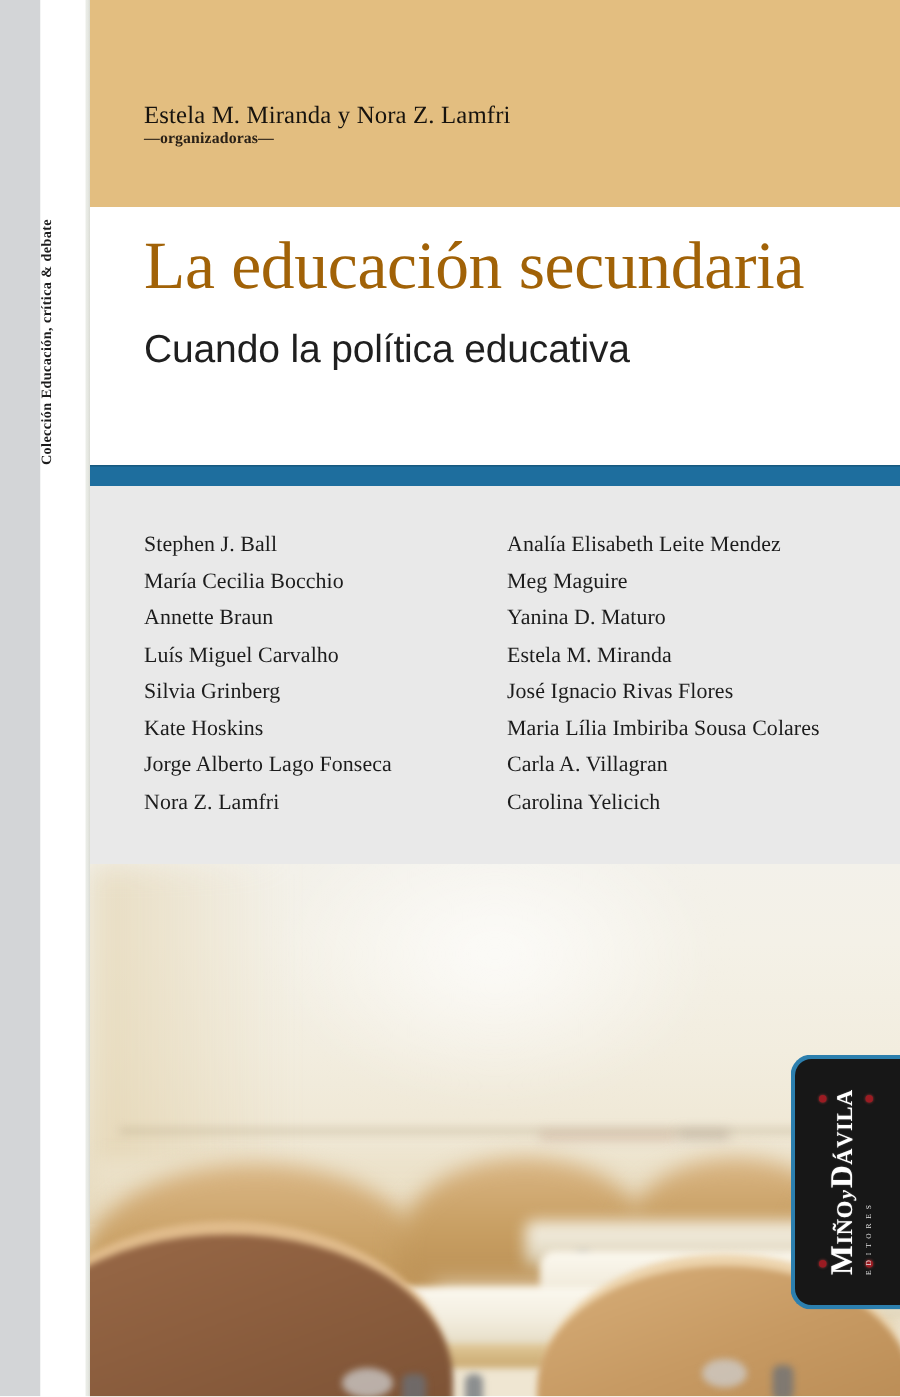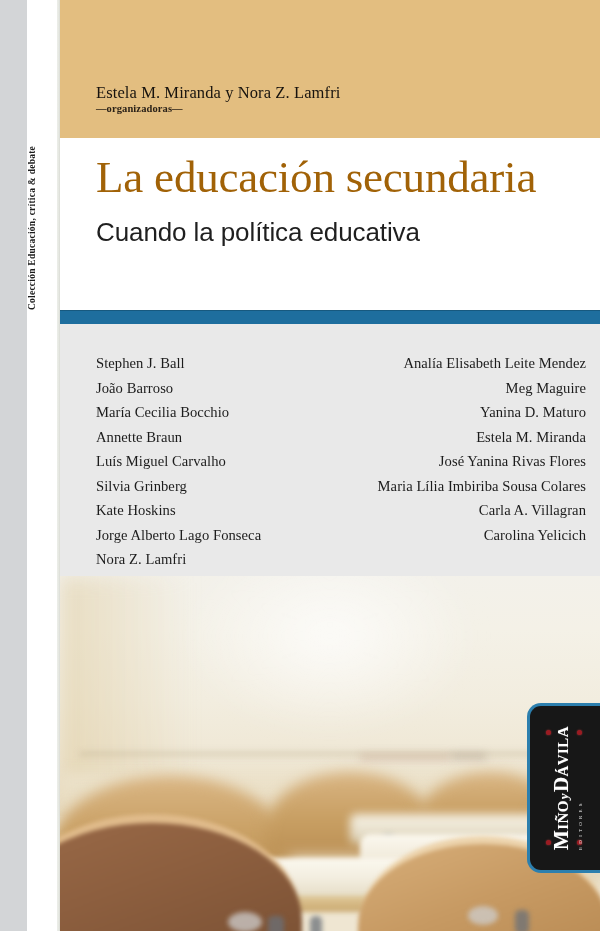--- a/index.html
+++ b/index.html
@@ -64,21 +64,21 @@
   
   .band-tan {
     position: absolute;
     left: 60px; top: 0;
     width: 540px; height: 138px;
     background: #e3be80;
   }
   .editors-block {
     position: absolute;
     left: 96px;
-    top: 84px;
+    top: 68px;
     width: 440px;
   }
   .editors-names {
     font-family: "Liberation Serif", serif;
     font-size: 16.5px;
     color: #17130e;
     letter-spacing: 0.1px;
     line-height: 1.15;
     white-space: nowrap;
   }
@@ -147,21 +147,21 @@
   }
   .contrib-cols {
     position: absolute;
     left: 96px;
     top: 351px;
     width: 490px;
     display: flex;
     gap: 20px;
   }
   .contrib-col { width: 222px; }
-  .contrib-col.right { width: 248px; text-align: right; }
+  .contrib-col.right { width: 248px; }
   .contrib-name {
     font-family: "Liberation Serif", serif;
     font-size: 14.6px;
     color: #1c1c1c;
     line-height: 24.5px;
     white-space: nowrap;
     letter-spacing: 0.05px;
   }
 
   
@@ -401,35 +401,34 @@
     <span>Cuando la política educativa</span>
   </div>
 
   <div class="band-blue"></div>
   <div class="band-blue-top"></div>
 
   <div class="contrib-zone"></div>
   <div class="contrib-cols">
     <div class="contrib-col">
       <div class="contrib-name">Stephen J. Ball</div>
-      <div class="contrib-name">João Barroso</div>
       <div class="contrib-name">María Cecilia Bocchio</div>
       <div class="contrib-name">Annette Braun</div>
       <div class="contrib-name">Luís Miguel Carvalho</div>
       <div class="contrib-name">Silvia Grinberg</div>
       <div class="contrib-name">Kate Hoskins</div>
       <div class="contrib-name">Jorge Alberto Lago Fonseca</div>
       <div class="contrib-name">Nora Z. Lamfri</div>
     </div>
     <div class="contrib-col right">
       <div class="contrib-name">Analía Elisabeth Leite Mendez</div>
       <div class="contrib-name">Meg Maguire</div>
       <div class="contrib-name">Yanina D. Maturo</div>
       <div class="contrib-name">Estela M. Miranda</div>
-      <div class="contrib-name">José Yanina Rivas Flores</div>
+      <div class="contrib-name">José Ignacio Rivas Flores</div>
       <div class="contrib-name">Maria Lília Imbiriba Sousa Colares</div>
       <div class="contrib-name">Carla A. Villagran</div>
       <div class="contrib-name">Carolina Yelicich</div>
     </div>
   </div>
 
   <div class="photo">
     <div class="photo-wall"></div>
     <div class="photo-wall-left"></div>
     <div class="photo-wall-sheen"></div>

